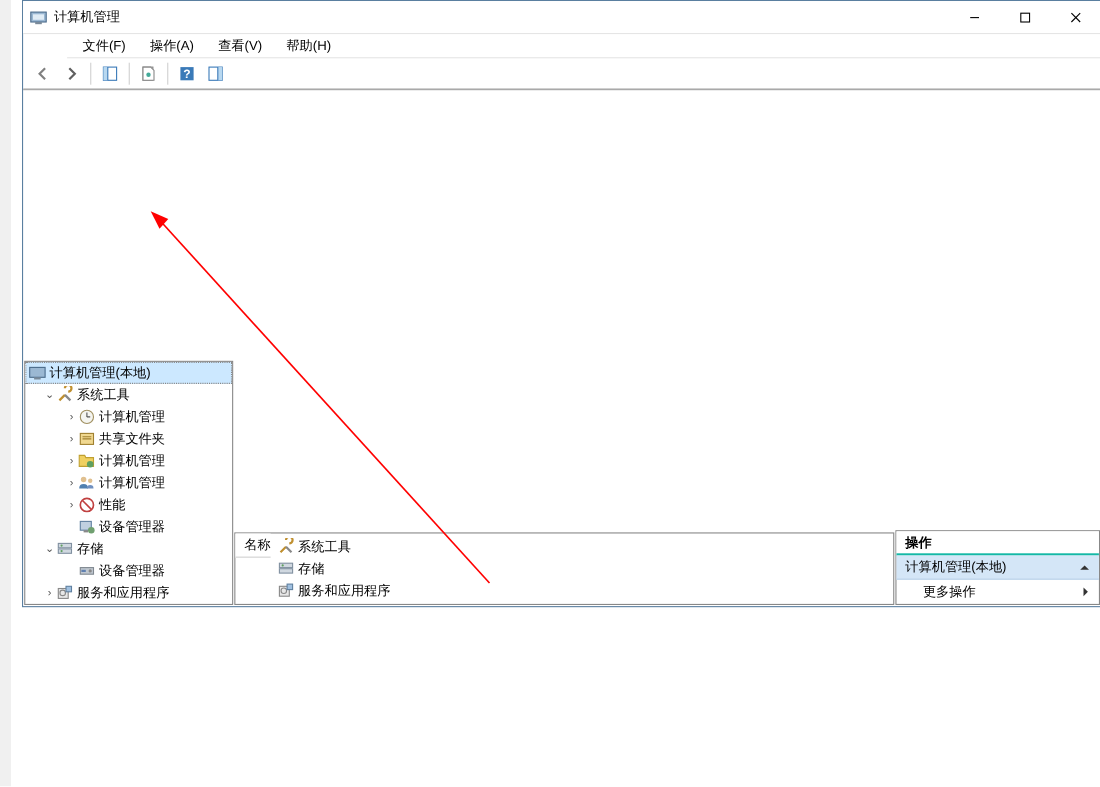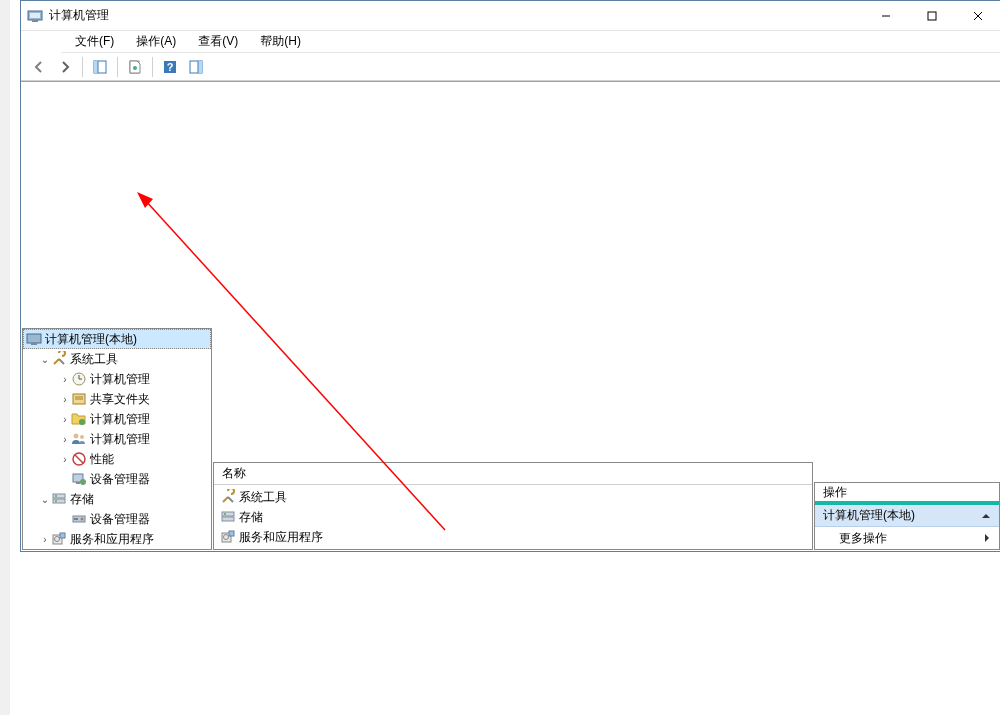--- a/index.html
+++ b/index.html
@@ -14,26 +14,26 @@
 .menu-item { cursor: pointer; padding: 2px 4px; }
 .toolbar { height: 28px; display: flex; align-items: center; padding-left: 6px; gap: 2px; border-bottom: 1px solid #d0d0d0; }
 .tool-btn { width: 24px; height: 24px; display: flex; align-items: center; justify-content: center; border: 1px solid transparent; cursor: pointer; }
 .tool-sep { width: 1px; height: 20px; background: #d0d0d0; margin: 0 3px; }
 .content { flex: 1; display: flex; border-top: 1px solid #a0a0a0; overflow: hidden; align-items: flex-end; }
 .tree-panel { width: 190px; border: 1px solid #888; margin: 1px; background: #fff; overflow: auto; }
 .tree-node { display: flex; align-items: center; height: 20px; padding-right: 4px; cursor: pointer; white-space: nowrap; }
 .tree-node.selected { background: #cce8ff; border: 1px dotted #888; height: 20px; }
 .expander { width: 12px; text-align: center; font-size: 10px; color: #555; cursor: pointer; user-select: none; }
 .node-icon { width: 16px; height: 16px; margin-right: 3px; display: inline-flex; align-items: center; justify-content: center; }
-.list-panel { flex: 1; border: 1px solid #888; margin: 1px 0 1px 0; background: #fff; display: flex; flex-direction: column; }
+.list-panel { flex: 1; border: 1px solid #888; margin: 1px 0 1px 0; background: #fff; display: flex; flex-direction: row; }
 .list-header { height: 22px; border-bottom: 1px solid #d0d0d0; display: flex; align-items: center; padding-left: 8px; background: #fff; }
 .list-body { flex: 1; padding: 2px 0; }
 .list-item { display: flex; align-items: center; height: 20px; padding-left: 6px; cursor: pointer; }
 .actions-panel { width: 186px; border: 1px solid #888; margin: 1px; background: #fff; display: flex; flex-direction: column; }
-.actions-header { height: 22px; border-bottom: 4px solid #14b8a6; display: flex; align-items: center; padding-left: 8px; font-weight: normal; background: #fff; }
+.actions-header { height: 22px; border-bottom: 2px solid #14b8a6; display: flex; align-items: center; padding-left: 8px; font-weight: bold; background: #fff; }
 .actions-section { background: #d4e6f7; border-bottom: 1px solid #b8d0e8; height: 22px; display: flex; align-items: center; padding: 0 8px; justify-content: space-between; cursor: pointer; }
 .actions-link { height: 22px; display: flex; align-items: center; padding-left: 24px; padding-right: 8px; justify-content: space-between; cursor: pointer; gap: 20px; }
 .arrow-annotation { position: absolute; pointer-events: none; top: 190px; left: 135px; }
 .edge-strip { position: absolute; left: 0; top: 0; width: 10px; height: 715px; background: #f0f0f0; }
 svg { display: block; }
 </style>
 </head>
 <body>
 
 <div class="edge-strip"></div>

